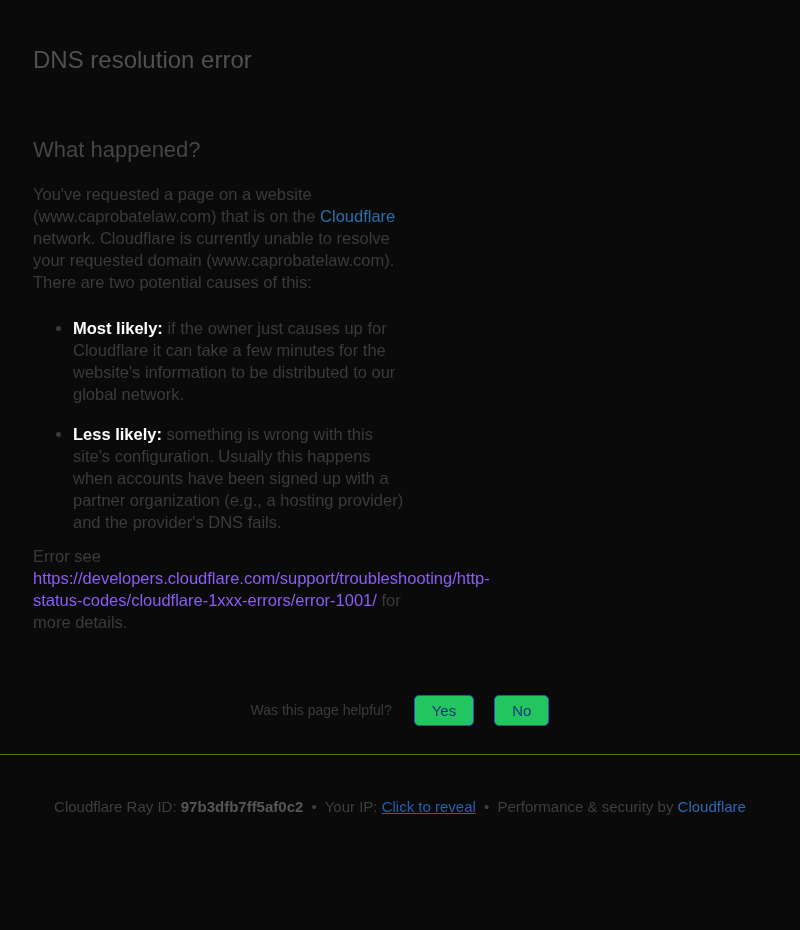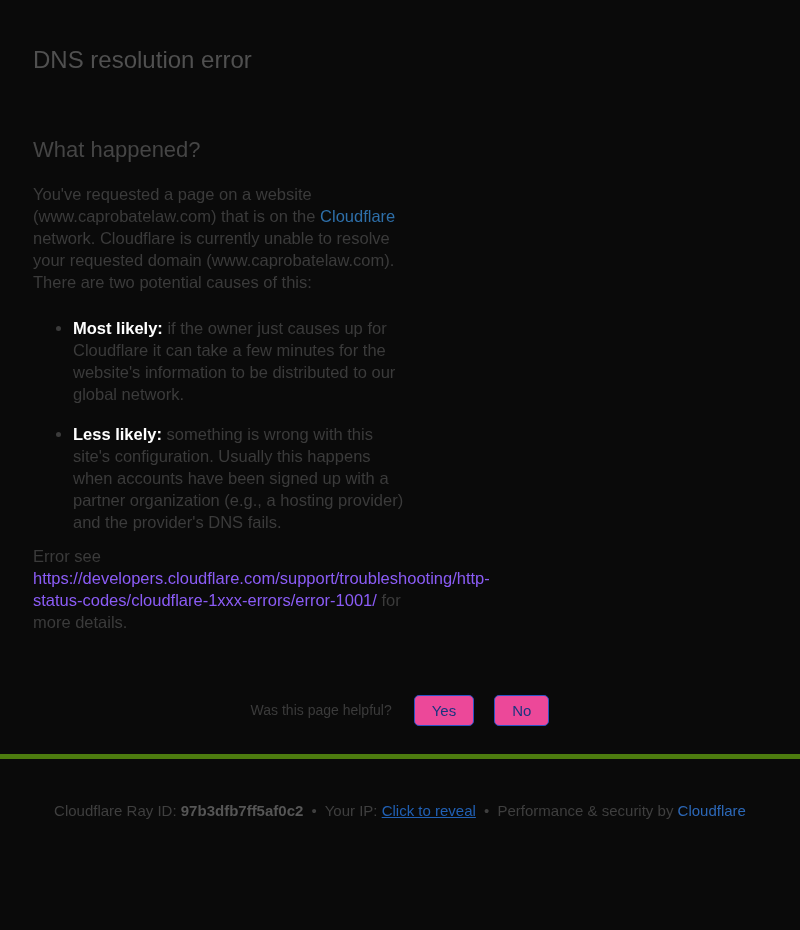--- a/index.html
+++ b/index.html
@@ -72,37 +72,37 @@
     display: flex;
     justify-content: center;
     align-items: center;
   }
   .feedback-question {
     font-size: 14px;
     color: #3b3b3b;
     margin-right: 22px;
   }
   .btn {
-    background: #ec4899;
+    background: #22c55e;
     border: 1px solid #2b52c5;
     border-radius: 5px;
     color: #19357f;
     font-family: inherit;
     font-size: 15px;
     font-weight: 500;
     padding: 6px 17px;
     margin-right: 20px;
     cursor: pointer;
   }
   .btn:last-child { margin-right: 0; }
 
   
   footer {
     margin-top: 28px;
-    border-top: 5px solid #4d7c0f;
+    border-top: 1px solid #4d7c0f;
     padding: 43px 33px 40px 33px;
     text-align: center;
     font-size: 15px;
     color: #3f3f3f;
   }
   footer strong { color: #565656; font-weight: 700; }
   footer a { text-decoration: none; }
   footer a.reveal-link { color: #2160b4; text-decoration: underline; }
   footer a.cf-link { color: #2c68b8; }
   .sep { margin: 0 4px; color: #3f3f3f; }

